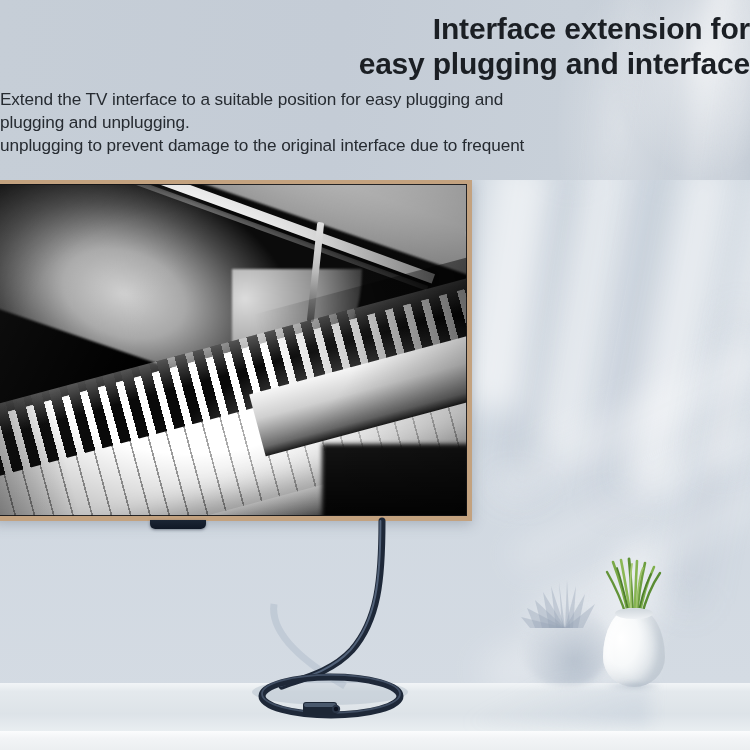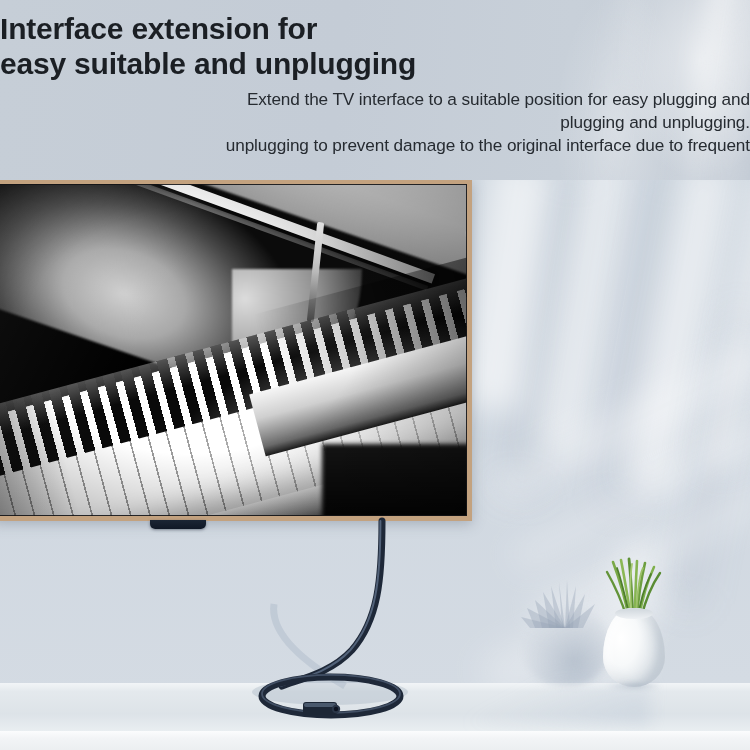--- a/index.html
+++ b/index.html
@@ -21,28 +21,28 @@
     position:absolute;top:-40px;width:34px;height:280px;
     background:linear-gradient(to bottom, rgba(255,255,255,.55), rgba(255,255,255,.12));
     filter:blur(11px);transform:rotate(9deg);
   }
   .hdr-streak.s1{left:690px;}
   .hdr-streak.s2{left:726px;height:300px;width:26px;opacity:.7;}
   .hdr-streak.s3{left:606px;height:250px;width:20px;opacity:.38;}
 
   .title{
     position:relative;margin:0;padding-top:11px;
-    text-align:left;color:#1b1f24;
+    text-align:right;color:#1b1f24;
     font-size:30px;font-weight:bold;line-height:1.17;
     letter-spacing:-.2px;
   }
   .title .l2{display:block;}
   .subtitle{
     position:relative;margin:0;padding-top:7px;
-    text-align:right;color:#262b31;
+    text-align:left;color:#262b31;
     font-size:17.2px;font-weight:normal;line-height:1.33;
     letter-spacing:-.1px;
   }
   .subtitle span{display:block;}
 
   
   .scene{position:absolute;left:0;top:180px;width:750px;height:570px;overflow:hidden;}
 
   .wall{
     position:absolute;left:0;top:0;width:750px;height:503px;
@@ -257,21 +257,21 @@
 
 <div class="stage">
 
   <div class="header">
     <div class="hdr-streak s1"></div>
     <div class="hdr-streak s2"></div>
     <div class="hdr-streak s3"></div>
 
     <h1 class="title">
       <span>Interface extension for</span>
-      <span class="l2">easy suitable and unplugging</span>
+      <span class="l2">easy plugging and interface</span>
     </h1>
     <p class="subtitle">
       <span>Extend the TV interface to a suitable position for easy plugging and</span>
       <span>plugging and unplugging.</span>
       <span>unplugging to prevent damage to the original interface due to frequent</span>
     </p>
   </div>
 
   <div class="scene">
 

